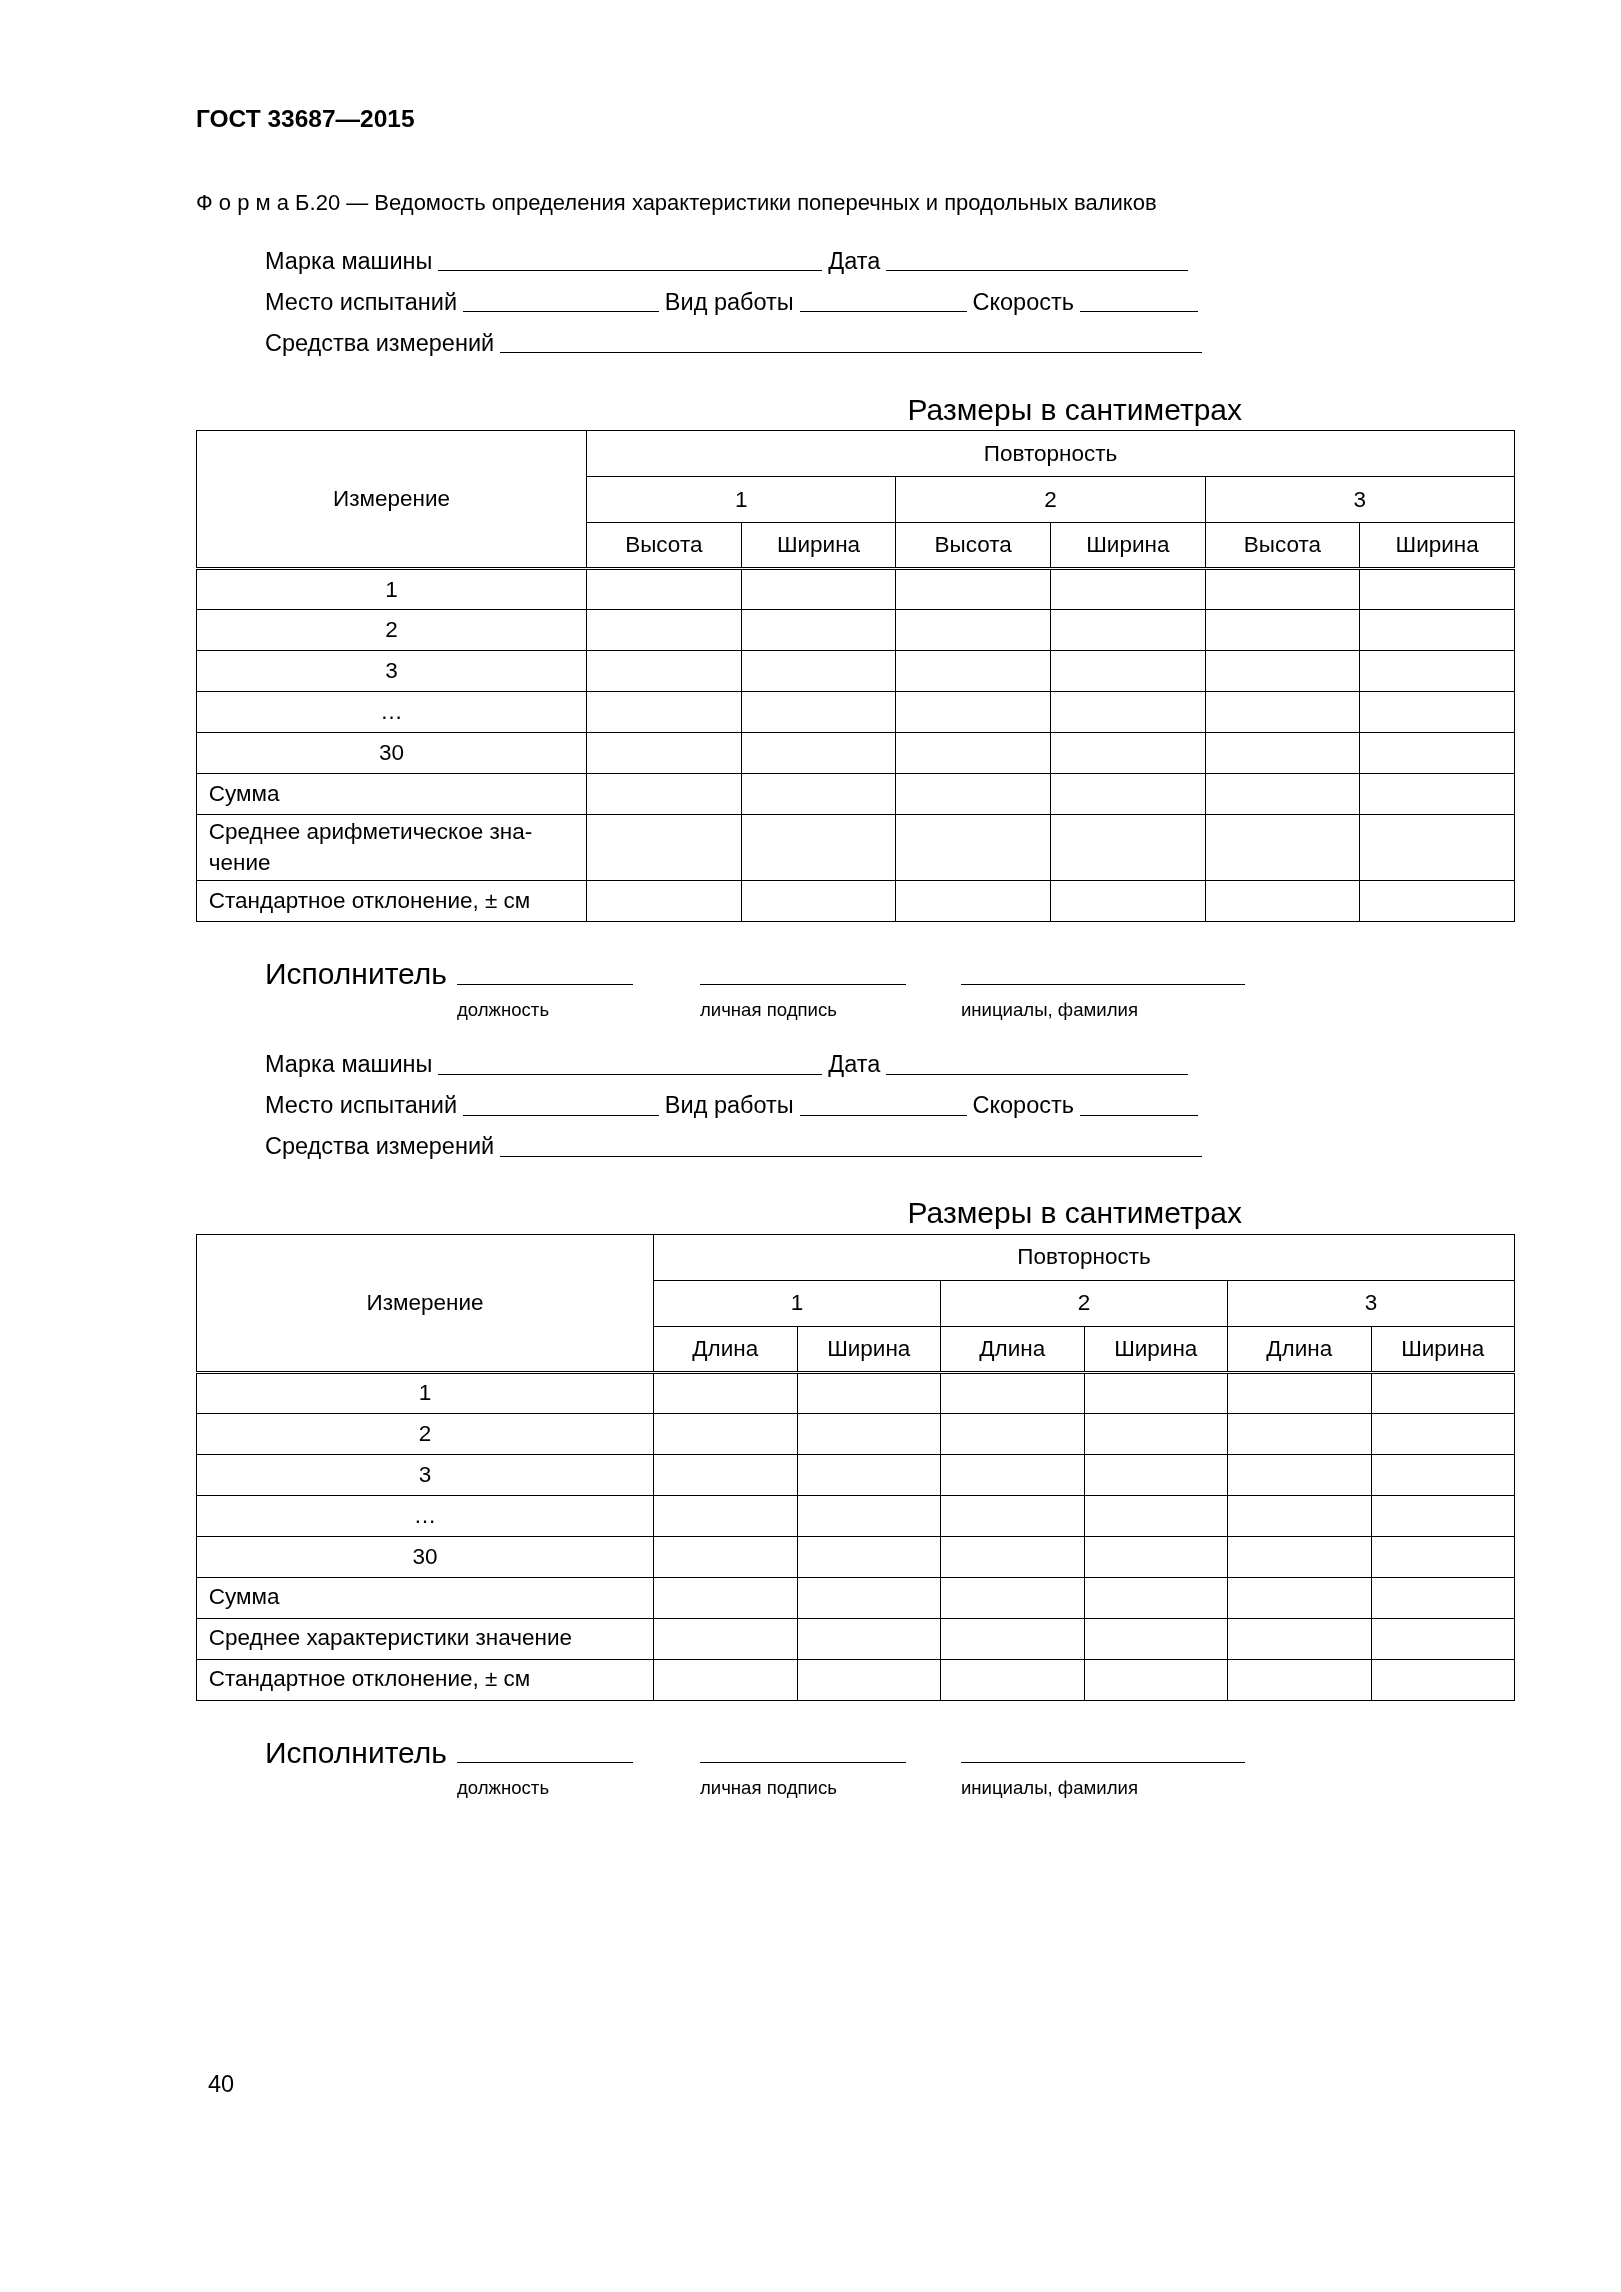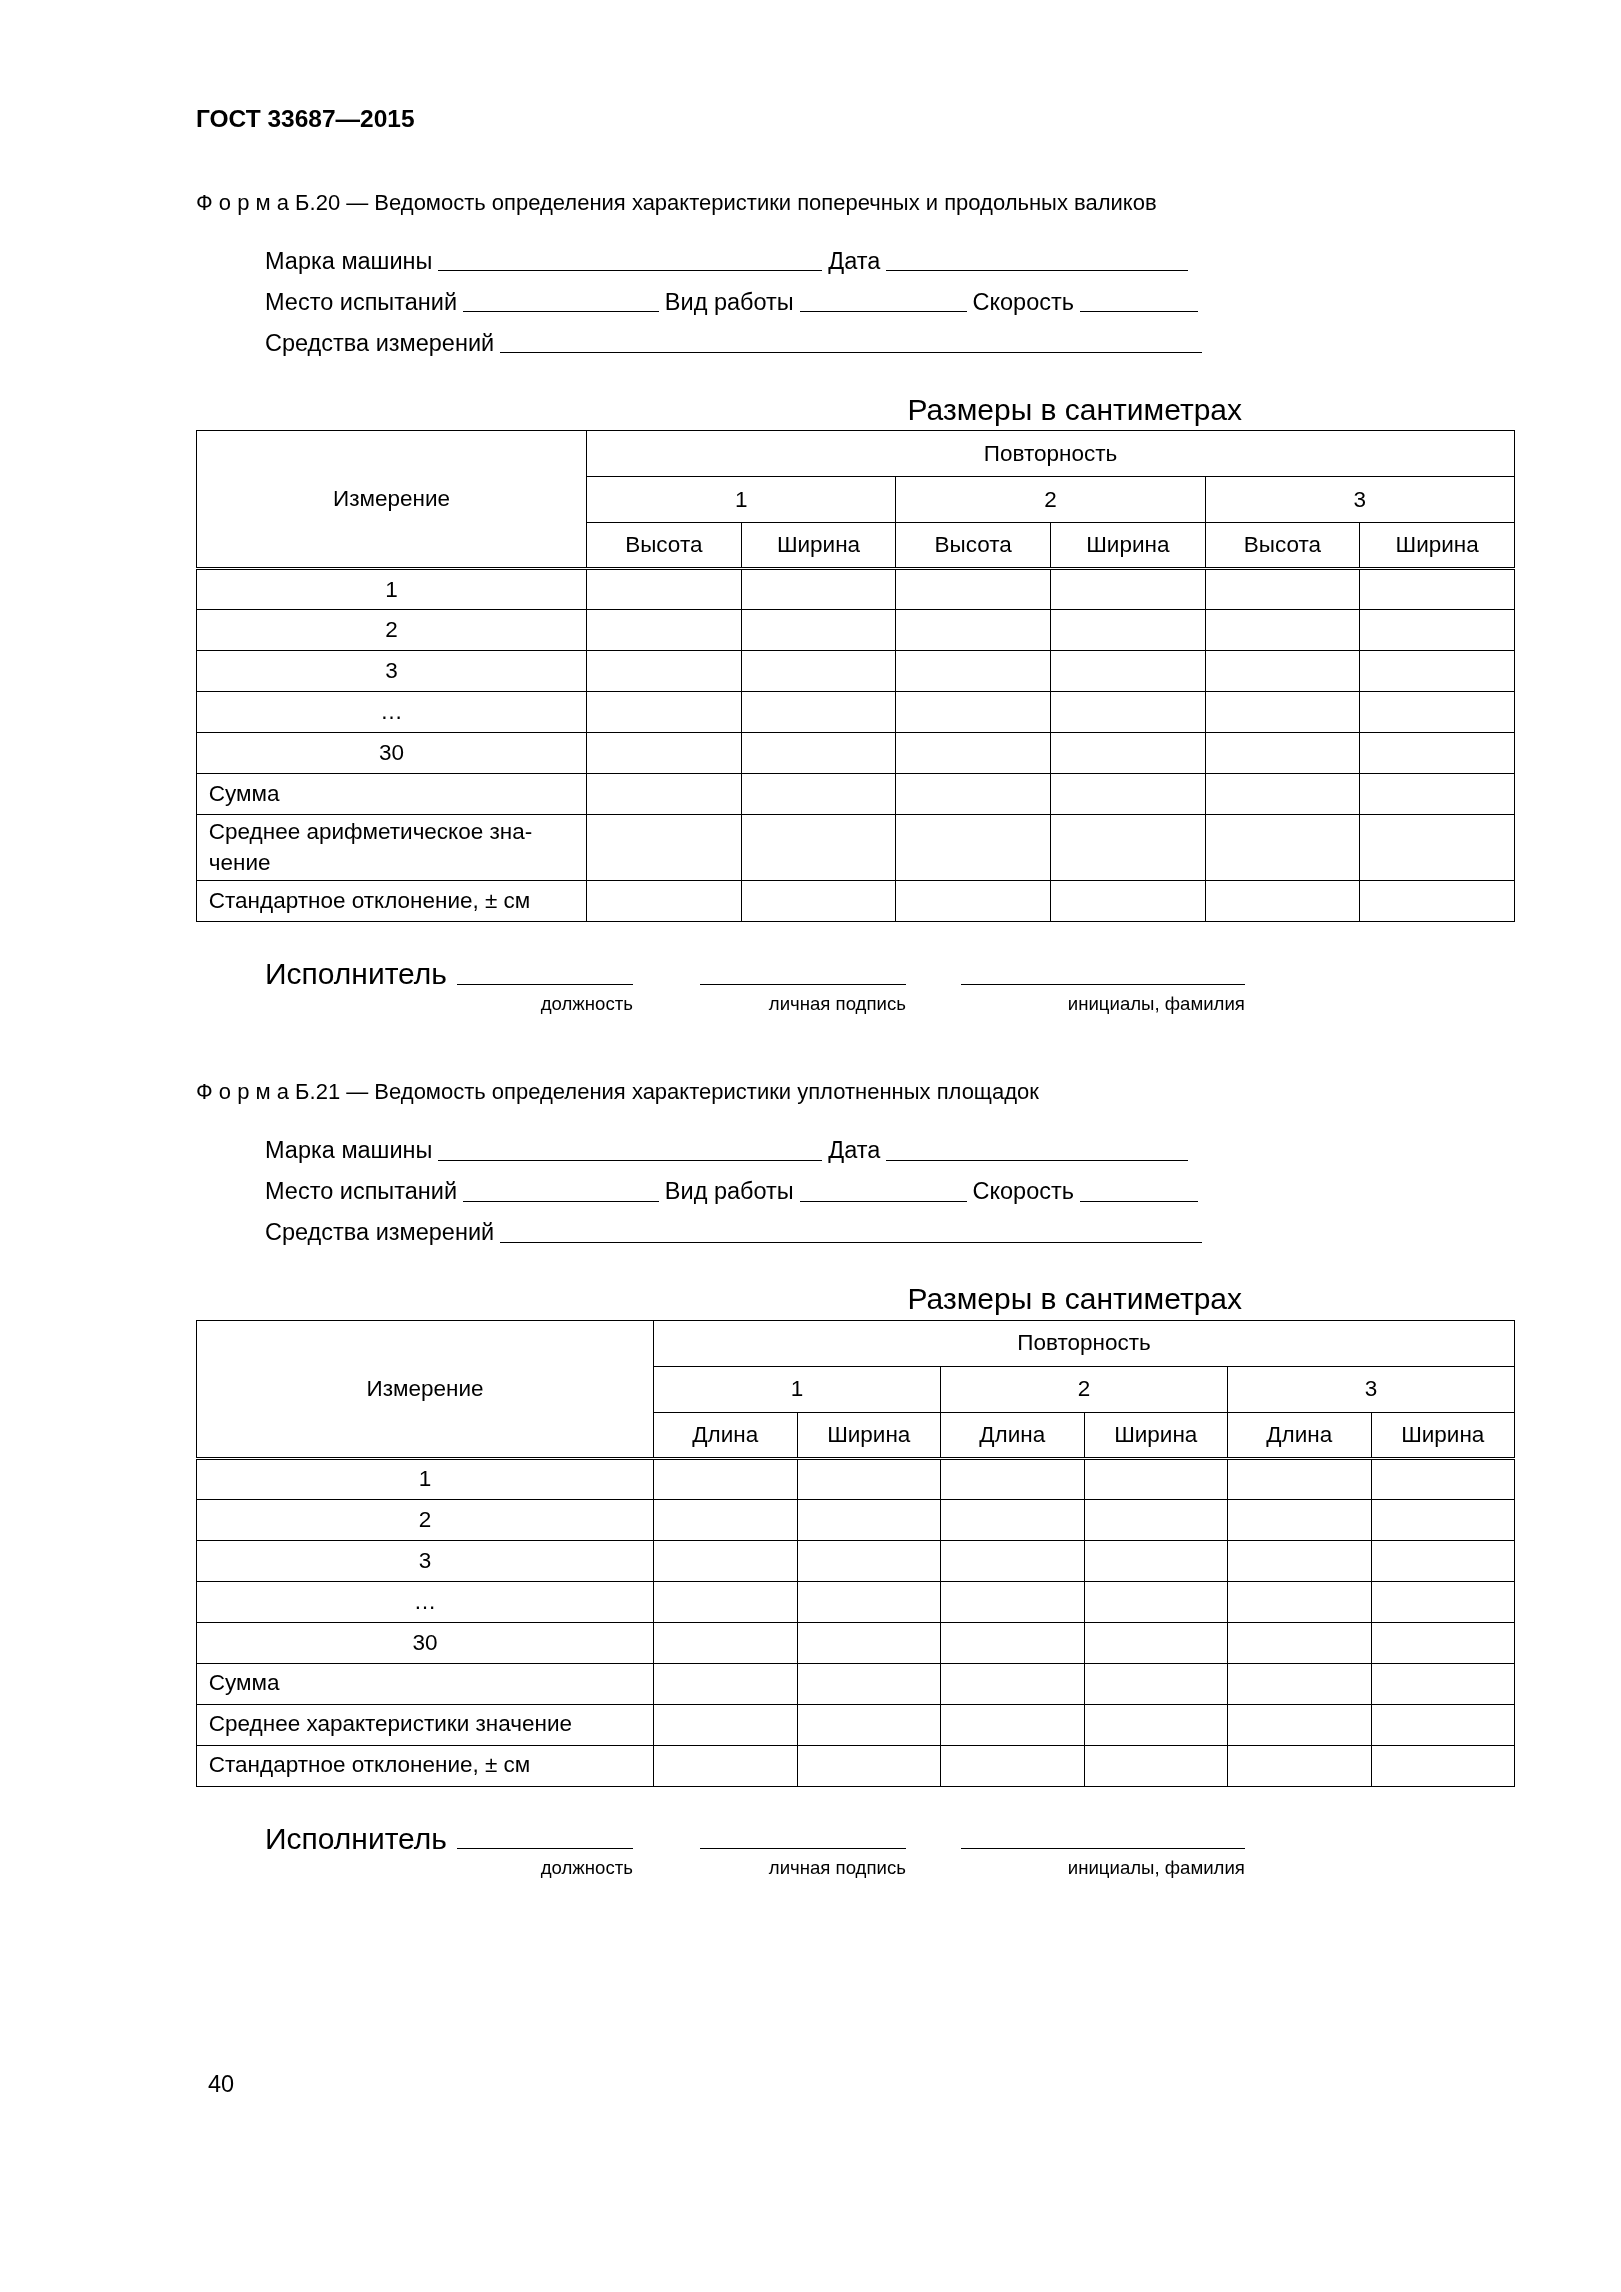--- a/index.html
+++ b/index.html
@@ -51,21 +51,21 @@
     text-align: left;
     padding-left: 11.8px;
     white-space: pre-line;
     line-height: 1.35;
   }
 
   .executor { display: flex; align-items: flex-start; margin-left: 69px; margin-top: 37px; }
   .exec-label { font-size: 30px; line-height: 29px; margin-right: 10px; }
   .sig { display: flex; flex-direction: column; }
   .sig-line { display: block; height: 25.5px; border-bottom: 1px solid #000; }
-  .sig-cap { font-size: 18.6px; line-height: 21.6px; text-align: right; margin-top: 8px; }
+  .sig-cap { font-size: 18.6px; line-height: 21.6px; text-align: left; margin-top: 14px; }
   .gap-a { margin-left: 67px; }
   .gap-b { margin-left: 55px; }
   .w1 { width: 176px; } .w2 { width: 206px; } .w3 { width: 284px; }
 
   .form-2 { margin-top: 0; }
   .page-number { position: absolute; left: 208px; top: 2070px; font-size: 23.5px; line-height: 29px; }
 </style>
 </head>
 <body>
 
@@ -207,21 +207,20 @@
         <span class="sig-cap">личная подпись</span>
       </div>
       <div class="sig gap-b">
         <span class="sig-line w3"></span>
         <span class="sig-cap">инициалы, фамилия</span>
       </div>
     </div>
   </div>
 
   <div class="form-2">
-    <div class="form-title" style="margin-top:63px">Ф о р м а  Б.21 — Ведомость определения характеристики уплотненных площадок</div>
 
     <div class="fields">
       <div class="field-line">
         <span>Марка машины</span><span class="ul" style="width:384px"></span><span>Дата</span><span class="ul" style="width:302px"></span>
       </div>
       <div class="field-line">
         <span>Место испытаний</span><span class="ul" style="width:196px"></span><span>Вид работы</span><span class="ul" style="width:167px"></span><span>Скорость</span><span class="ul" style="width:118px"></span>
       </div>
       <div class="field-line">
         <span>Средства измерений</span><span class="ul" style="width:702px"></span>

